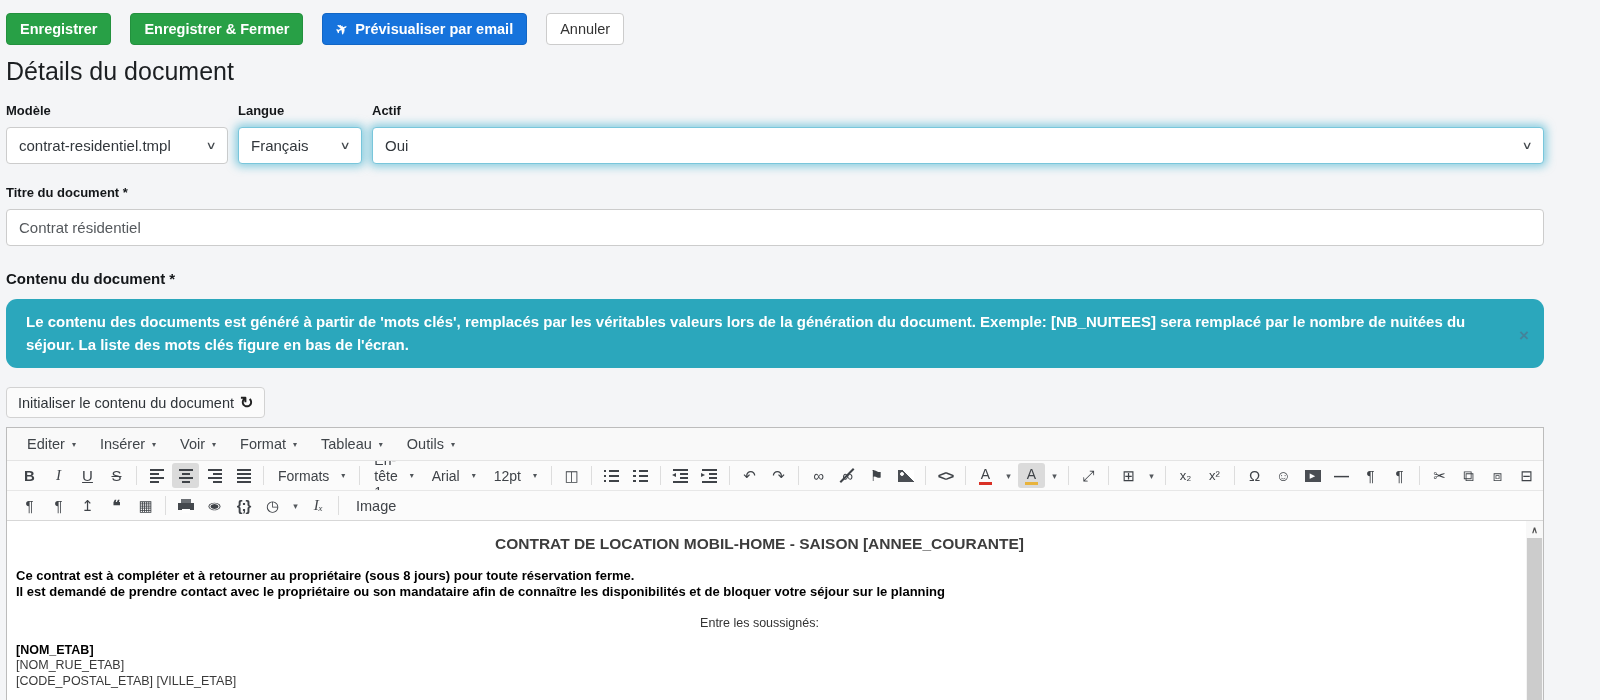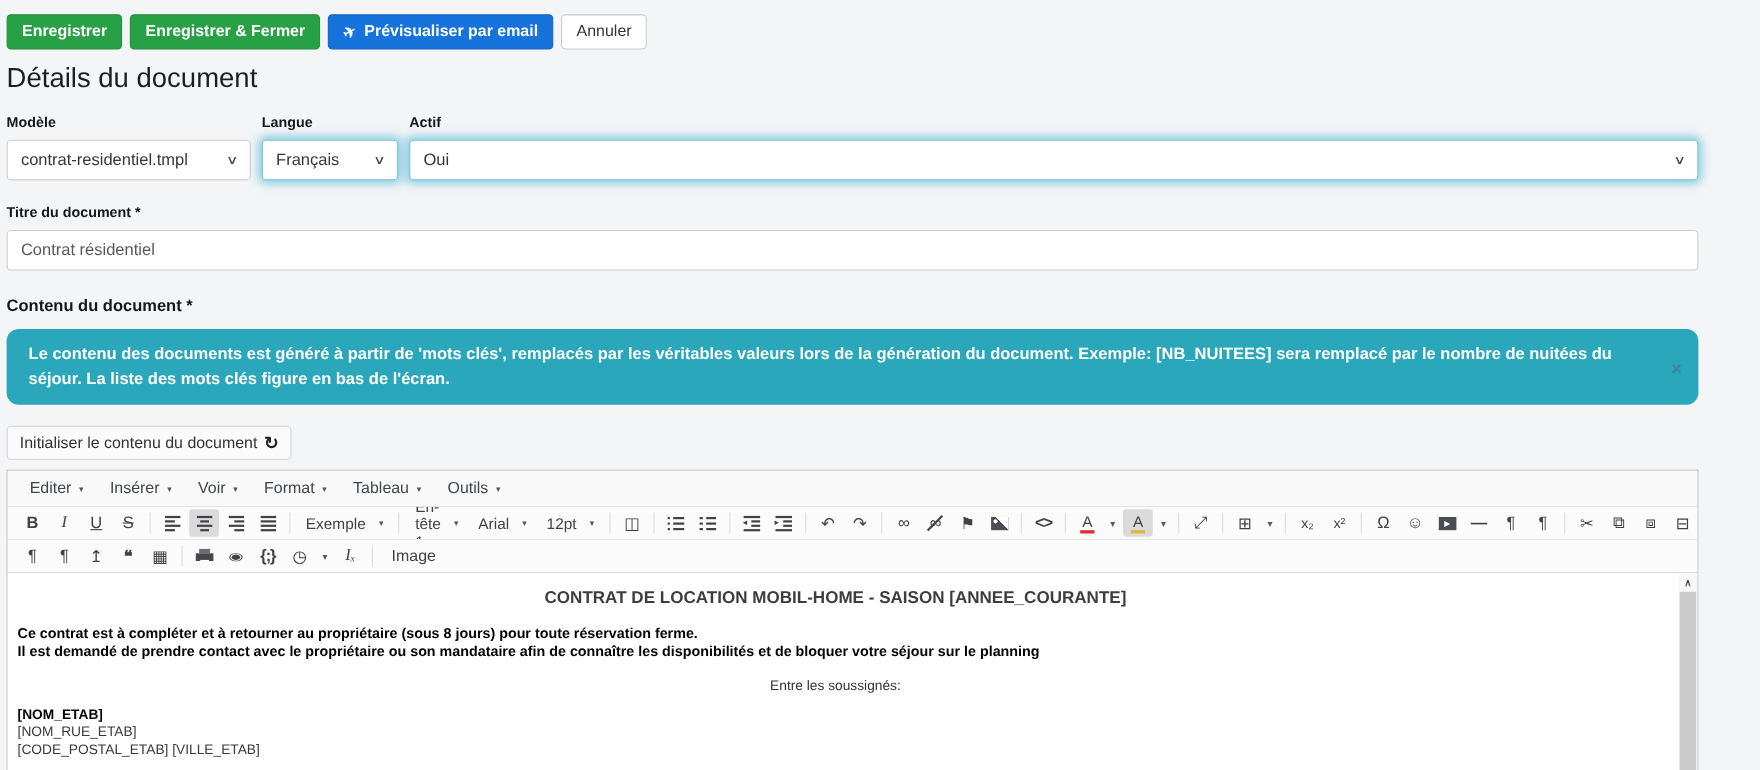--- a/index.html
+++ b/index.html
@@ -1,21 +1,21 @@
 <!DOCTYPE html>
 <html><head>
 <meta charset="utf-8">
 <style>
   *{box-sizing:border-box;margin:0;padding:0}
   html,body{width:1600px;height:700px;overflow:hidden}
   body{background:#f4f5f7;font-family:"Liberation Sans",sans-serif;color:#212529}
   .app{width:1538px;margin-left:6px;padding-top:13px}
 
   
-  .actions-bar{display:flex;gap:7px;align-items:center}
+  .actions-bar{display:flex;gap:19px;align-items:center}
   .btn{display:inline-flex;align-items:center;gap:7px;height:32px;padding:0 13px;border-radius:4px;
        font-size:14.5px;font-weight:700;color:#fff;border:1px solid transparent;cursor:pointer;
        font-family:"Liberation Sans",sans-serif}
   .btn.green{background:#28a046;border-color:#23913e}
   .btn.blue{background:#1673dc;border-color:#1266c5}
   .btn.light{background:#fff;border-color:#ccc;color:#333;font-weight:400}
   .plane{display:inline-block;transform:rotate(-28deg);font-size:14px}
 
   h1{font-size:25px;font-weight:500;color:#1c1f22;margin:12px 0 17px}
 
@@ -223,21 +223,21 @@
           <span class="ico i-ac"></span>
         </span>
       <span class="tbtn">
           <span class="ico i-ar"></span>
         </span>
       <span class="tbtn">
           <span class="ico i-aj"></span>
         </span>
       <span class="sep"></span>
       <span class="dd">
-          <span>Exemple</span>
+          <span>Formats</span>
           <span class="caret">▾</span>
         </span>
       <span class="sep"></span>
       <span class="dd dd-block">
           <span>En-tête 1</span>
           <span class="caret">▾</span>
         </span>
       <span class="dd dd-font">
           <span>Arial</span>
           <span class="caret">▾</span>

